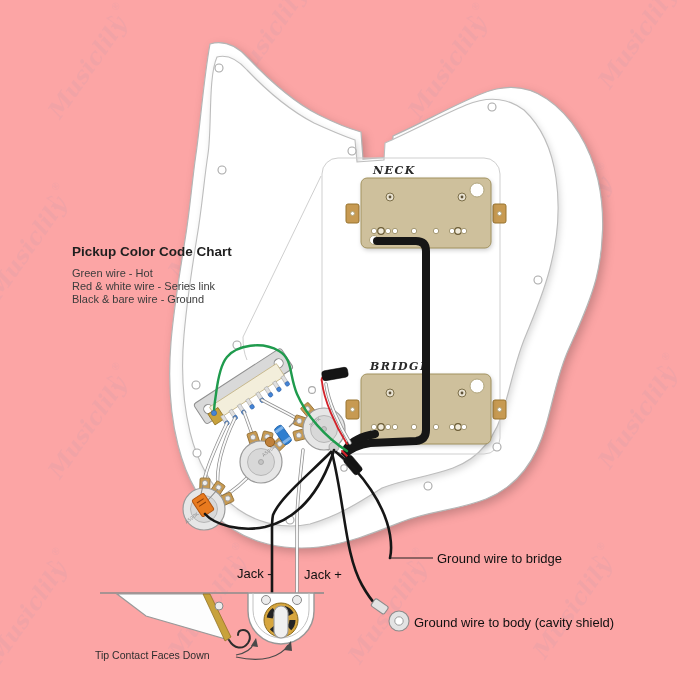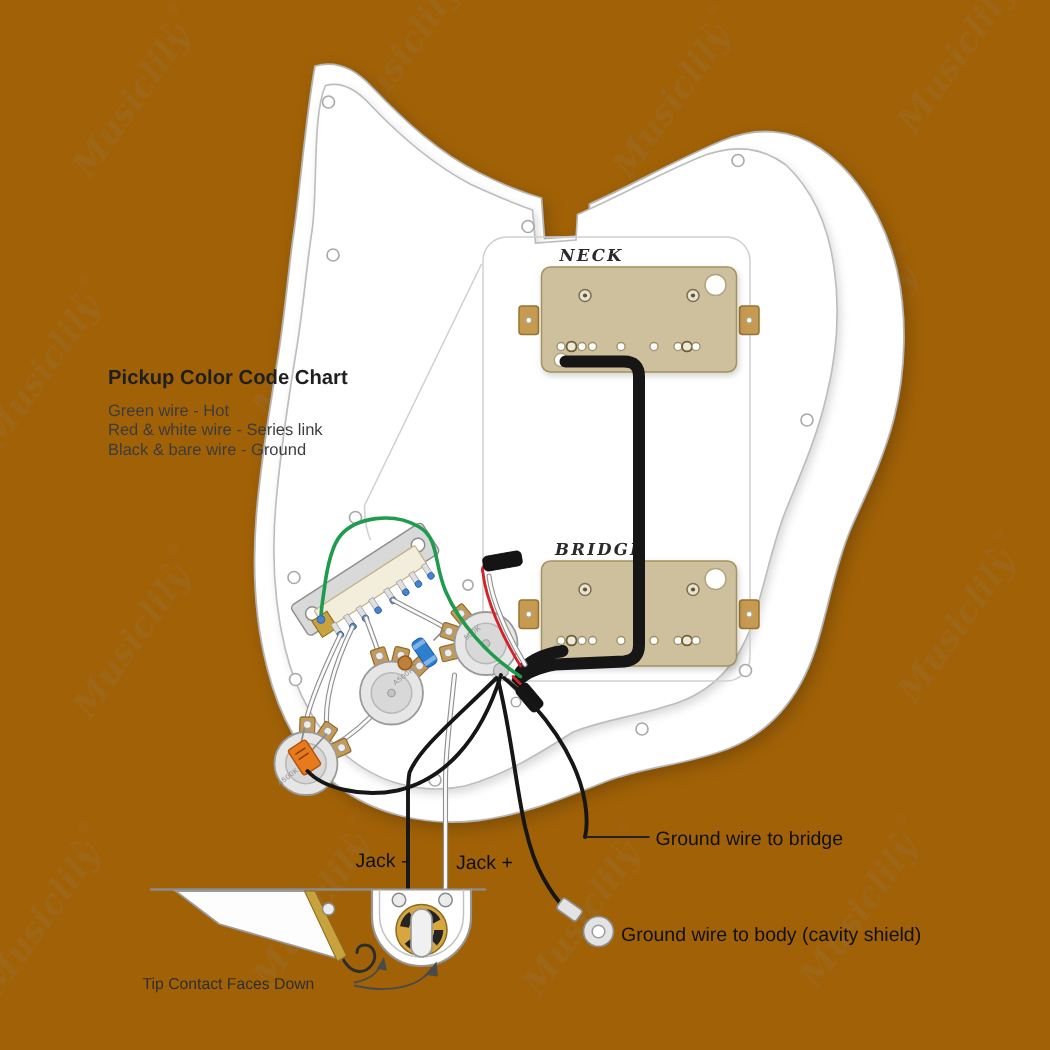--- a/index.html
+++ b/index.html
@@ -1,16 +1,16 @@
 <!DOCTYPE html>
 <html style="--wire-green: #1f9b4d; --wire-red: #d3232a; --wire-black: #161616; --wire-white: #fbfbfb; --wire-outline: #8f8f8f; --plate-tan: #cec09c; --plate-edge: #a2925f; --tab-gold: #c79a52; --brass: #c8a23c; --solder-blue: #4484d6; --cap-orange: #e87a1e; --cap-blue: #2f7fd0; --disc-brown: #c0803a; --jack-gold: #d7a63e; --outline-gray: #b5b5b5; --cream: #f3eedb;"><head>
 <meta charset="utf-8">
 <style>
   html,body{margin:0;padding:0;background:#fff;}
-  .stage{position:relative;width:700px;height:700px;background:#a16207;overflow:hidden;
+  .stage{position:relative;width:700px;height:700px;background:#fca5a5;overflow:hidden;
          font-family:"Liberation Sans",sans-serif;}
   svg{display:block;}
   
   .t-title{font:bold 13.5px "Liberation Sans",sans-serif;fill:#1f1f1f;}
   .t-body{font:11px "Liberation Sans",sans-serif;fill:#3c3c3c;}
   .t-label{font:13px "Liberation Sans",sans-serif;fill:#101010;}
   .t-note{font:10.5px "Liberation Sans",sans-serif;fill:#2e2e2e;}
   .t-pickup{font:italic bold 11px "DejaVu Serif",serif;fill:#2a2a2a;letter-spacing:1.5px;}
   .t-pot{font:4.8px "Liberation Sans",sans-serif;fill:#8e8e8e;letter-spacing:.4px;}
   .wm-text{font:italic bold 23px "DejaVu Serif",serif;fill:#8a93b8;}

